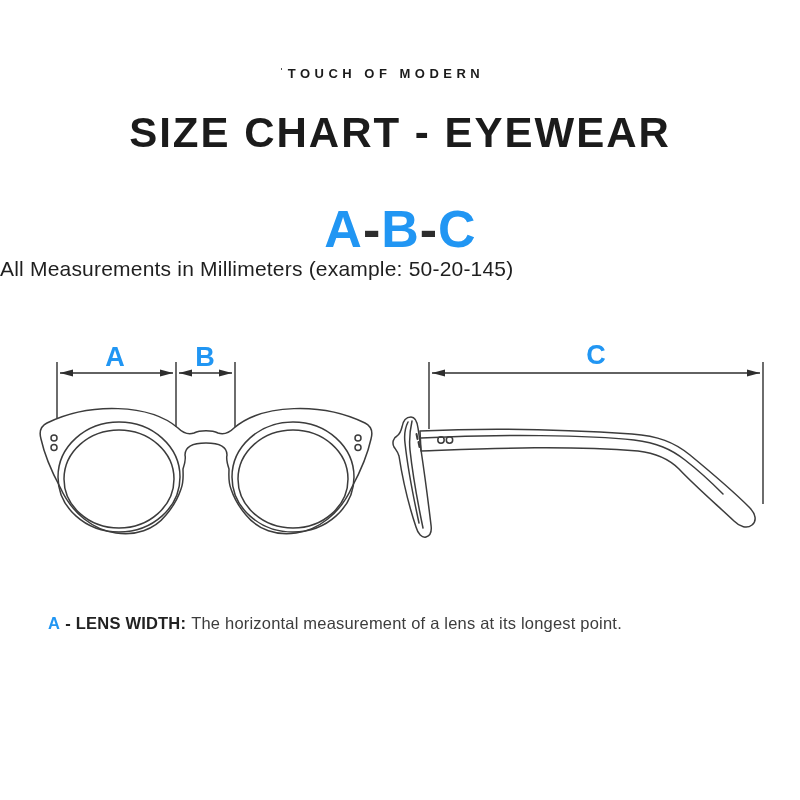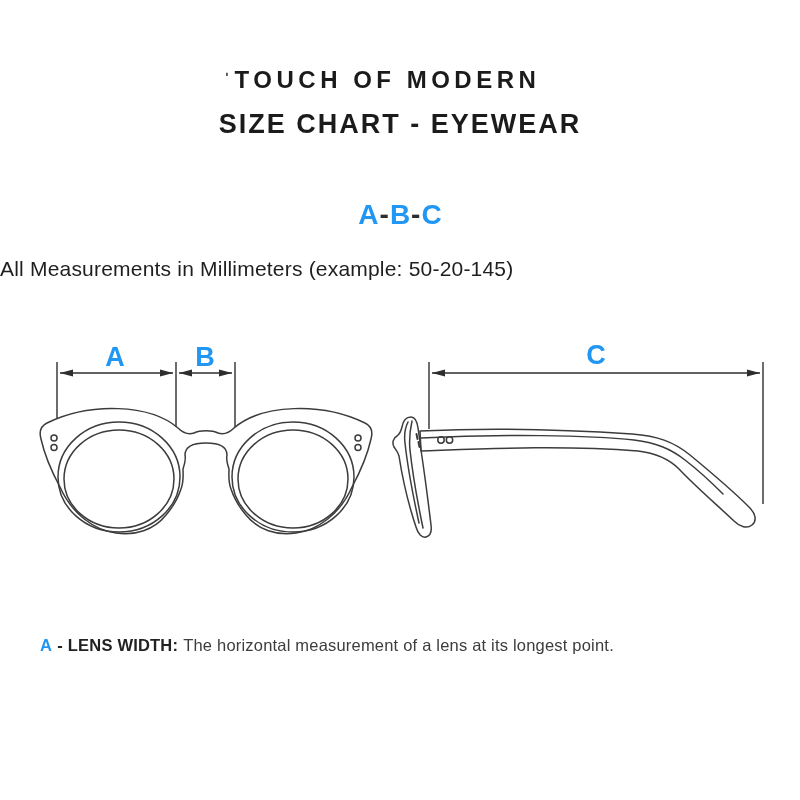--- a/index.html
+++ b/index.html
@@ -4,42 +4,42 @@
 <style>
   :root { --blue: #2196F3; --ink: #1b1b1b; --body: #3d3d3d; --line: #3c3c3c; --dim: #2e2e2e; }
   * { box-sizing: border-box; }
   html, body { margin: 0; padding: 0; }
   body {
     width: 800px; height: 800px; position: relative; overflow: hidden;
     background: #ffffff; font-family: "Liberation Sans", sans-serif;
   }
   .brand {
     position: absolute; top: 66px; left: 0; width: 764px; text-align: center;
-    font-size: 24px; font-weight: 700; letter-spacing: 4.5px; color: var(--ink);
+    font-size: 13px; font-weight: 700; letter-spacing: 4.5px; color: var(--ink);
     white-space: nowrap;
   }
   .brand-tick { font-size: 0.8em; vertical-align: 2px; }
   .page-title {
     position: absolute; top: 109px; left: 0; width: 800px; text-align: center;
-    font-size: 27px; font-weight: 700; letter-spacing: 2px; color: var(--ink);
+    font-size: 42px; font-weight: 700; letter-spacing: 2px; color: var(--ink);
     white-space: nowrap;
   }
   .formula {
     position: absolute; top: 199px; left: 0; width: 800px; text-align: center;
-    font-size: 28px; font-weight: 700; white-space: nowrap;
+    font-size: 52px; font-weight: 700; white-space: nowrap;
   }
   .formula-letter { color: var(--blue); }
   .formula-dash { color: #2d2d2d; padding: 0 1px; }
   .subtitle {
     position: absolute; top: 257px; left: 0; width: 800px; text-align: left;
     font-size: 21px; font-weight: 400; color: #1f1f1f; letter-spacing: 0.2px;
     white-space: nowrap;
   }
   .diagram-svg { position: absolute; top: 330px; left: 0; }
-  .legend { position: absolute; top: 612px; left: 40px; width: 704px; margin-top: 22px; }
+  .legend { position: absolute; top: 612px; left: 48px; width: 704px; }
   .legend-item {
     margin-bottom: 18px; font-size: 16.5px; line-height: 1.35;
     color: var(--body); letter-spacing: 0.2px;
   }
   .legend-letter { color: var(--blue); font-weight: 700; margin-right: 5px; }
   .legend-dash  { color: #222222; font-weight: 700; margin-right: 5px; }
   .legend-term  { color: #222222; font-weight: 700; margin-right: 5px; }
   .legend-desc  { color: var(--body); font-weight: 400; }
   .dim-label {
     fill: var(--blue); font-family: "Liberation Sans", sans-serif;

